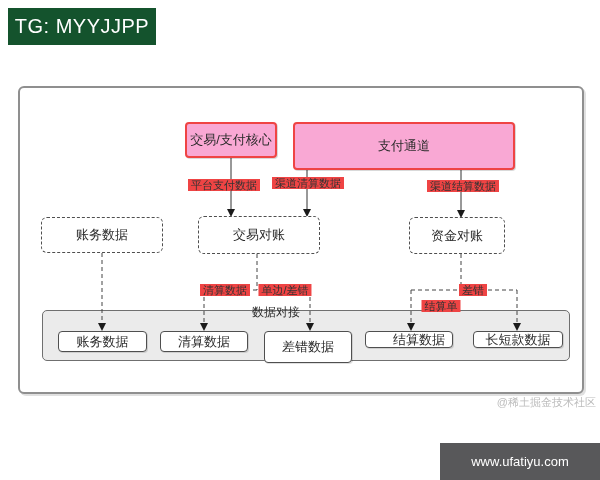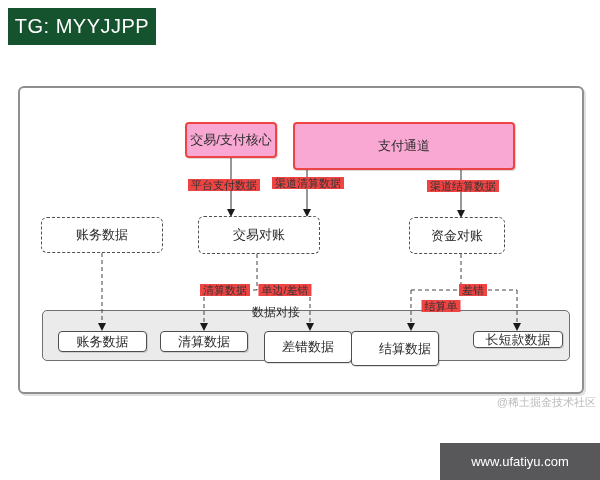--- a/index.html
+++ b/index.html
@@ -117,18 +117,18 @@
 <div class="wire-label" style="left:225px;top:284px;">清算数据</div>
 <div class="wire-label" style="left:285px;top:284px;">单边/差错</div>
 <div class="wire-label" style="left:425px;top:300px;margin-left:16px;">结算单</div>
 <div class="wire-label" style="left:473px;top:284px;">差错</div>
 
 <div class="group-title">数据对接</div>
 
 <div class="node leaf" style="left:58px;top:331px;width:89px;height:21px;">账务数据</div>
 <div class="node leaf" style="left:160px;top:331px;width:88px;height:21px;">清算数据</div>
 <div class="node leaf" style="left:264px;top:331px;width:88px;height:32px;">差错数据</div>
-<div class="node leaf" style="left:351px;top:331px;width:88px;height:35px;padding-left:20px;">结算数据</div>
+<div class="node leaf" style="left:365px;top:331px;width:88px;height:17px;padding-left:20px;">结算数据</div>
 <div class="node leaf" style="left:473px;top:331px;width:90px;height:17px;">长短款数据</div>
 
 <div class="watermark">@稀土掘金技术社区</div>
 
 <div class="site-badge">www.ufatiyu.com</div>
 
 </body></html>

